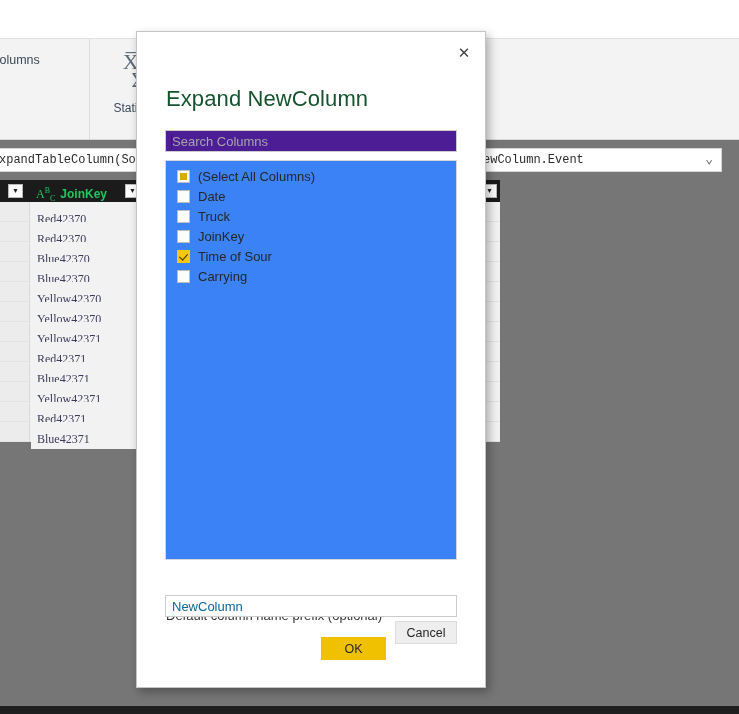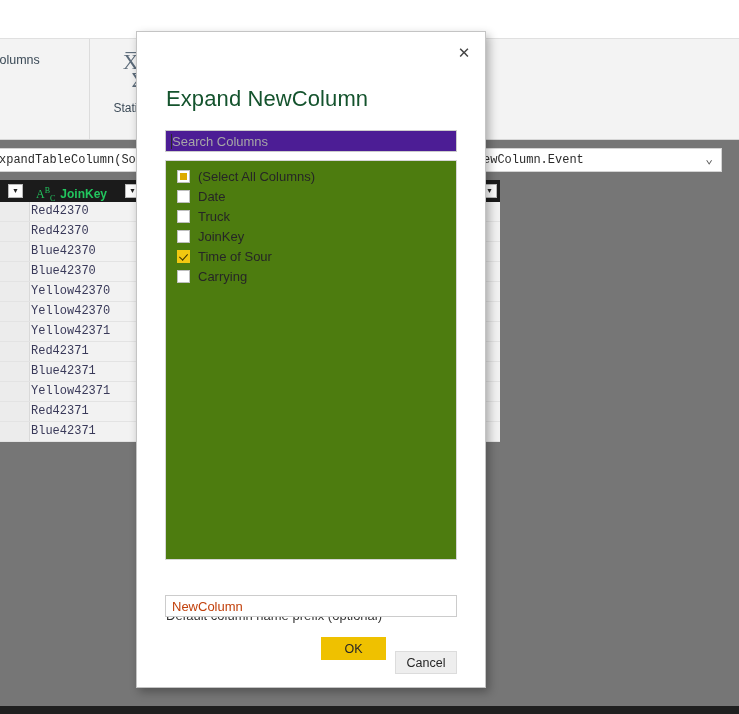--- a/index.html
+++ b/index.html
@@ -200,27 +200,28 @@
   .cell-gutter {
     position: absolute;
     left: 0; top: 0;
     width: 30px; height: 19px;
     background: #ececec;
     border-right: 1px solid #d9d9d9;
     box-sizing: border-box;
   }
   .cell-joinkey {
     position: absolute;
-    left: 31px; top: 0;
+    left: 31px; top: 8px;
     width: 110px; height: 19px;
     background: #f2f2f2;
-    font-family: Liberation Mono, monospace;
+    font-family: Liberation Serif, serif;
     font-size: 12px;
     color: #3a3a5a;
     line-height: 19px;
+    padding-left: 6px;
     box-sizing: border-box;
     white-space: nowrap;
   }
   .cell-mid {
     position: absolute;
     left: 142px; top: 0;
     width: 330px; height: 19px;
     background: #f2f2f2;
   }
   .cell-ampm {
@@ -310,21 +311,21 @@
     color: #a6a6a6;
     white-space: nowrap;
   }
   .list-box {
     position: absolute;
     left: 28px;
     top: 128px;
     width: 292px;
     height: 400px;
     border: 1px solid #d6d6d6;
-    background: #4d7c0f;
+    background: #3b82f6;
     box-sizing: border-box;
     overflow: hidden;
   }
   .list-item {
     position: relative;
     height: 20px;
     line-height: 20px;
     padding-left: 11px;
     font-size: 13px;
     color: #262626;
@@ -384,21 +385,21 @@
   .prefix-input {
     position: absolute;
     left: 28px;
     top: 563px;
     width: 292px;
     height: 22px;
     border: 1px solid #cccccc;
     background: #ffffff;
     box-sizing: border-box;
     font-size: 13px;
-    color: #c2410c;
+    color: #0369a1;
     line-height: 21px;
     padding-left: 6px;
     white-space: nowrap;
   }
   .dlg-btn {
     position: absolute;
     height: 23px;
     line-height: 23px;
     text-align: center;
     font-size: 12.5px;
@@ -408,21 +409,21 @@
   .btn-ok {
     left: 184px;
     top: 605px;
     width: 65px;
     background: #efc100;
     color: #262626;
     border: 1px solid #efc100;
   }
   .btn-cancel {
     left: 258px;
-    top: 619px;
+    top: 589px;
     width: 62px;
     background: #eeeeee;
     color: #262626;
     border: 1px solid #dcdcdc;
   }
 </style>
 </head>
 <body>
 
 <div id="app-background">

